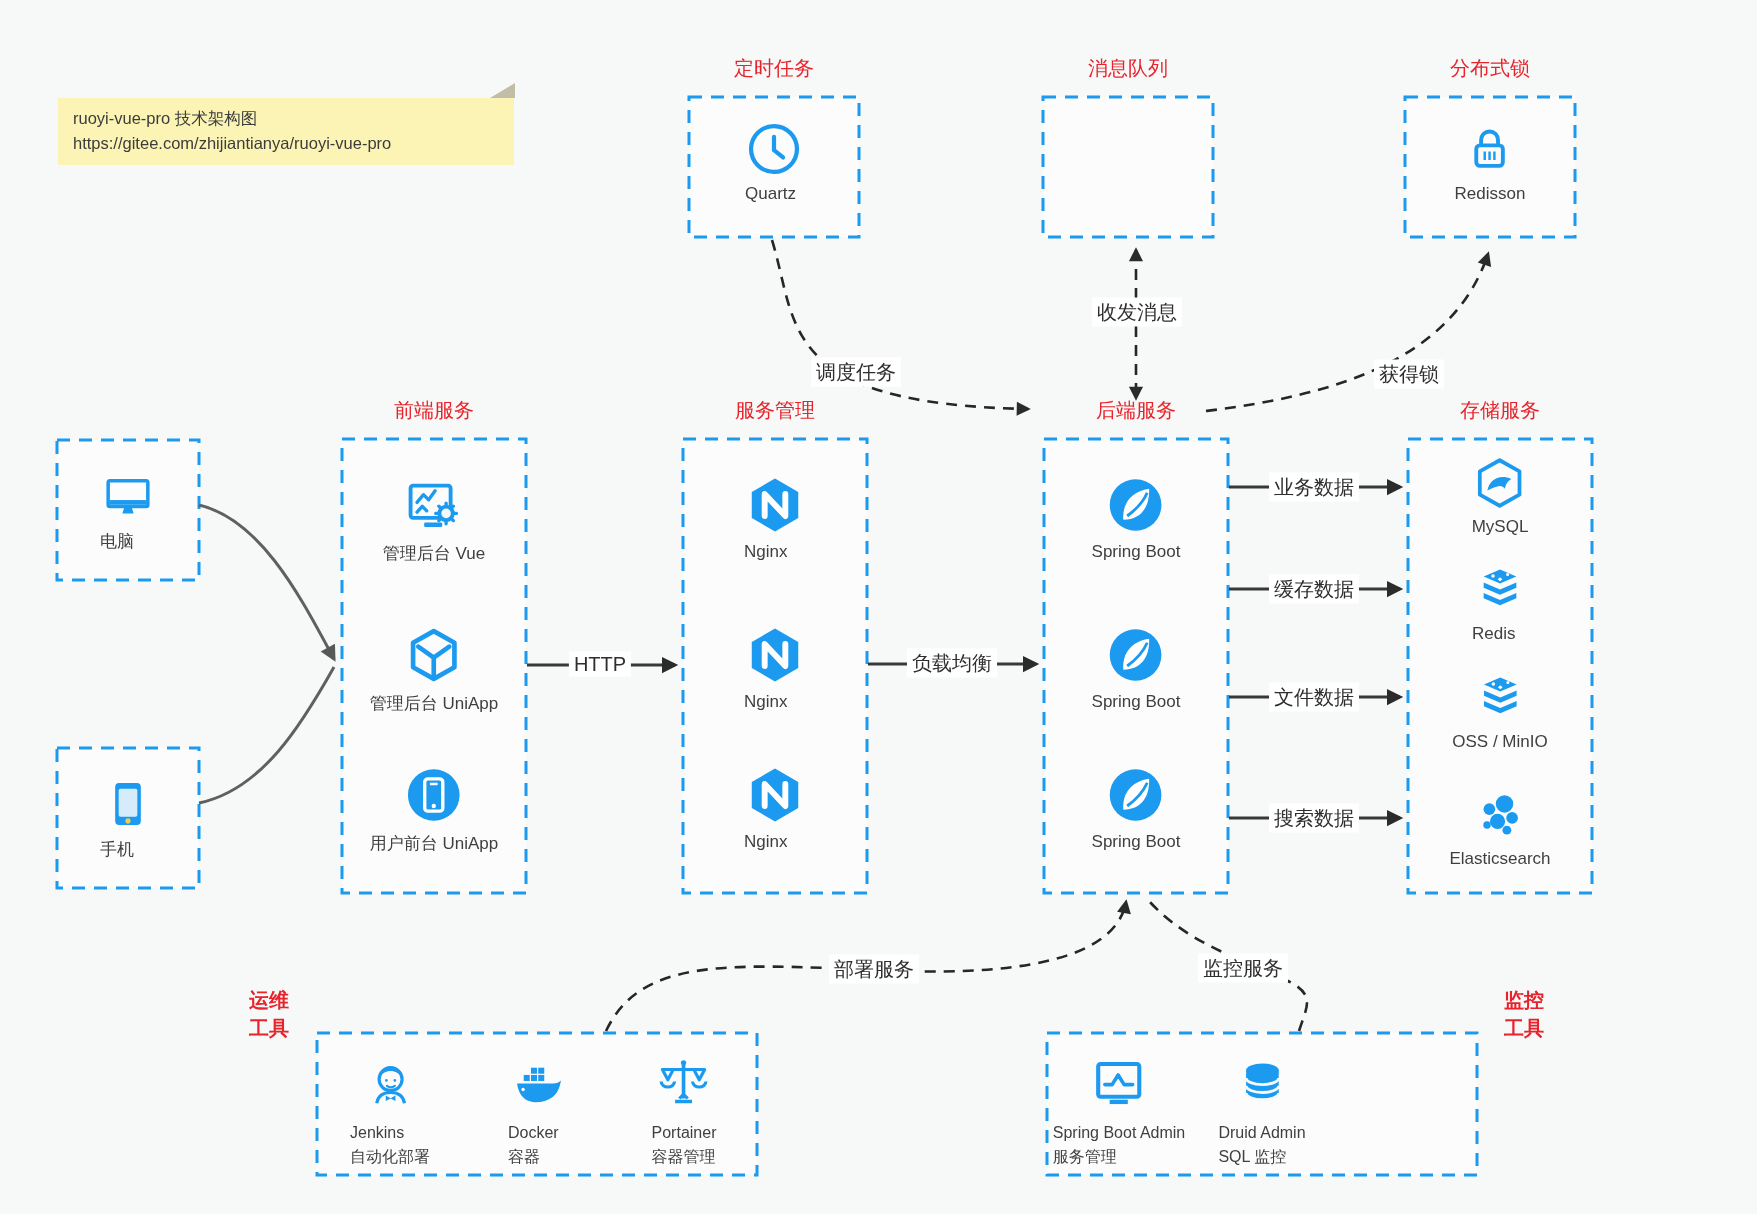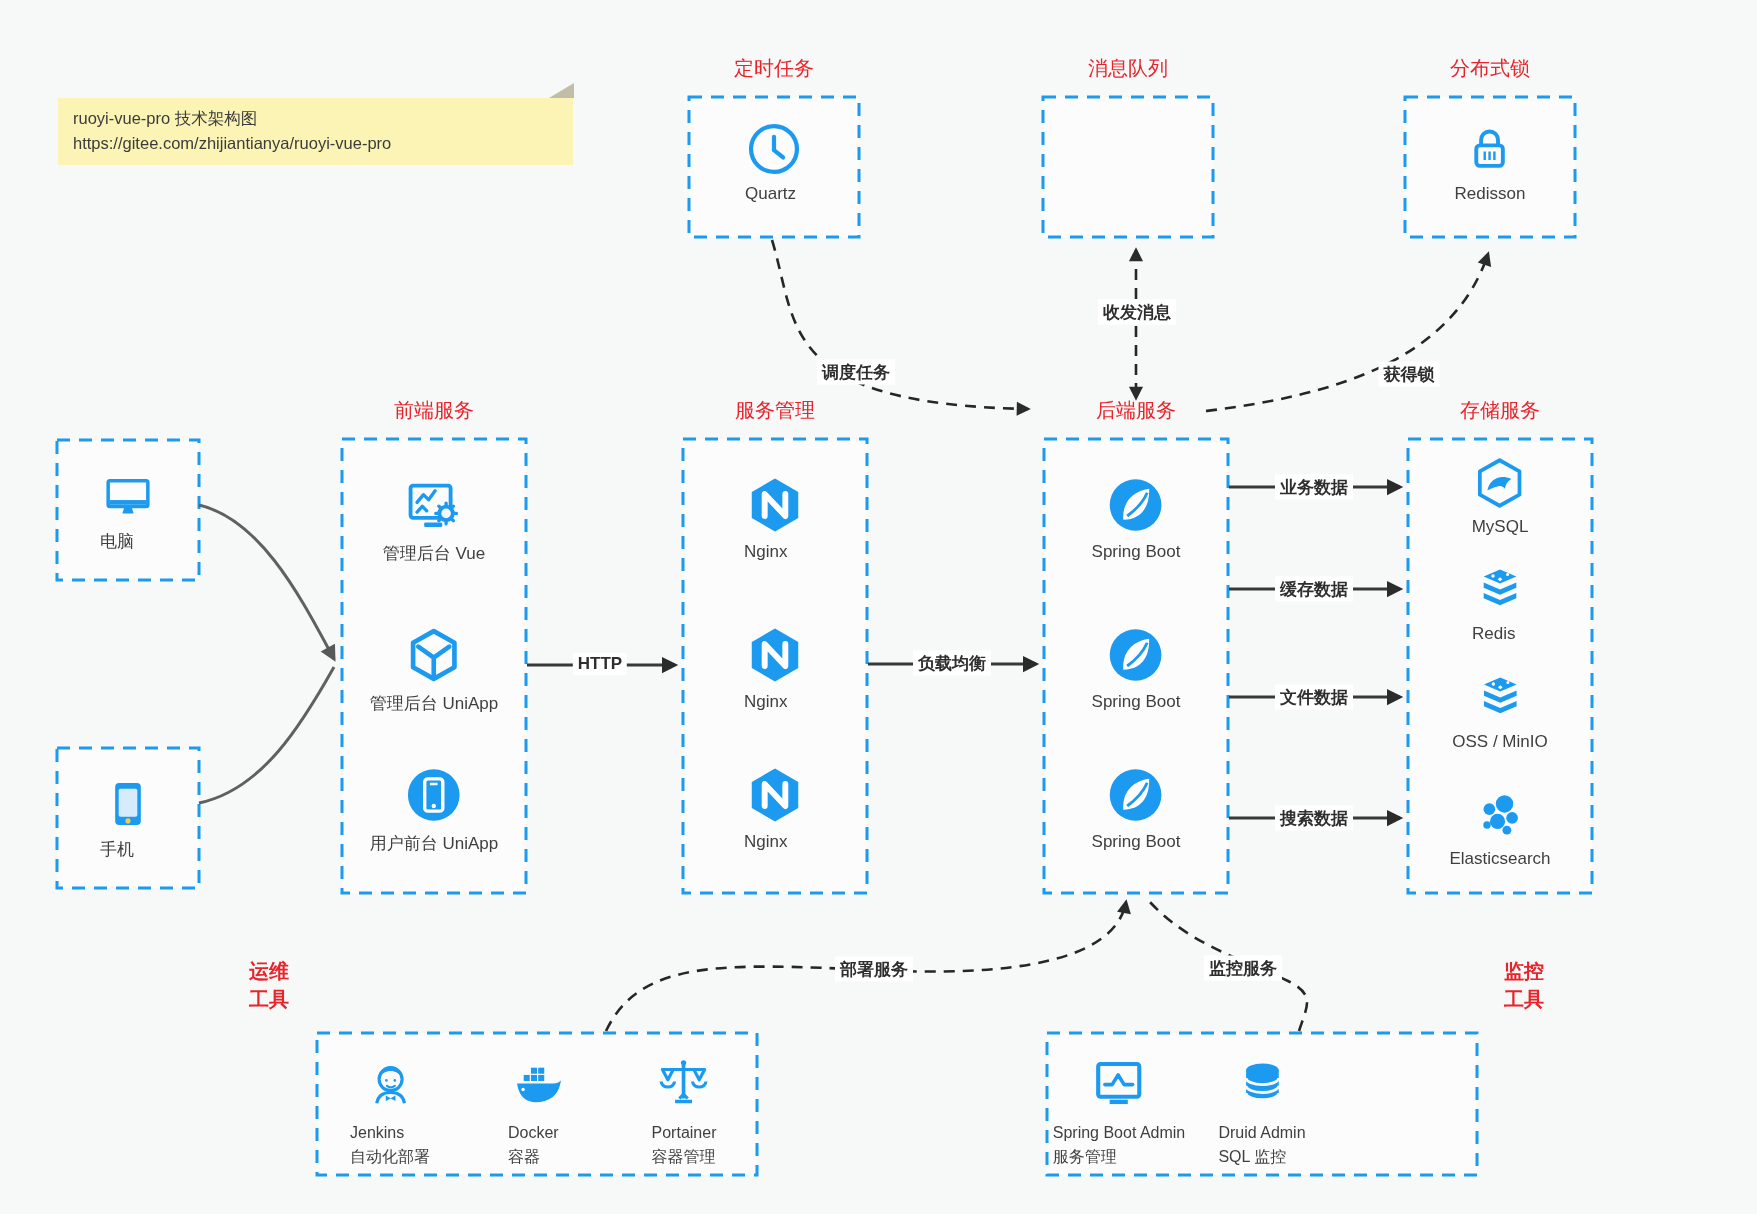--- a/index.html
+++ b/index.html
@@ -6,28 +6,28 @@
   .canvas{position:relative;width:1757px;height:1214px;background:#f7f8f8;overflow:hidden;
           font-family:"Liberation Sans","DejaVu Sans",sans-serif;}
   .overlay{position:absolute;left:0;top:0;z-index:1;}
   .gbox{fill:#fcfcfd;stroke:#1b9af0;stroke-width:3;stroke-dasharray:13 9;}
   .solid{stroke:#383838;stroke-width:3;fill:none;}
   .curveGray{stroke:#606060;stroke-width:3;fill:none;}
   .dash{stroke:#262626;stroke-width:2.6;fill:none;stroke-dasharray:11 8;}
   .title{position:absolute;z-index:3;transform:translate(-50%,-50%);font-size:20px;font-weight:normal;
          color:#e7242b;white-space:nowrap;}
   .side-label{position:absolute;z-index:3;transform:translate(-50%,-50%);font-size:20px;font-weight:bold;
-         color:#e7242b;text-align:center;line-height:28px;white-space:nowrap;}
+         color:#e7242b;text-align:center;line-height:28px;white-space:nowrap;margin-top:29px;}
   .item{position:absolute;z-index:2;transform:translateX(-50%);text-align:left;}
   .item svg{display:block;margin:0 auto;}
   .ilabel{margin-top:6px;font-size:17px;color:#3f3f3f;white-space:nowrap;}
   .ilabel2{margin-top:8px;font-size:16px;color:#3f3f3f;line-height:24px;white-space:nowrap;}
   .edge-label{position:absolute;z-index:4;transform:translate(-50%,-50%);background:#ffffff;
-         padding:1px 5px;font-size:17px;color:#2e2e2e;white-space:nowrap;font-weight:bold;}
-  .note{position:absolute;z-index:2;left:58px;top:98px;width:515px;height:67px;background:#fbf4b4;
+         padding:1px 5px;font-size:20px;color:#2e2e2e;white-space:nowrap;}
+  .note{position:absolute;z-index:2;left:58px;top:98px;width:456px;height:67px;background:#fbf4b4;
         box-sizing:border-box;padding:8px 12px 0 15px;font-size:16.5px;line-height:25px;color:#3c3c3c;}
   .fold{position:absolute;right:-1px;top:-15px;width:0;height:0;
         border-bottom:15px solid #c2bda6;border-left:25px solid transparent;}
 </style>
 </head>
 <body>
 
 <div class="canvas">
 
   <svg class="overlay" width="1757" height="1214" viewBox="0 0 1757 1214">

